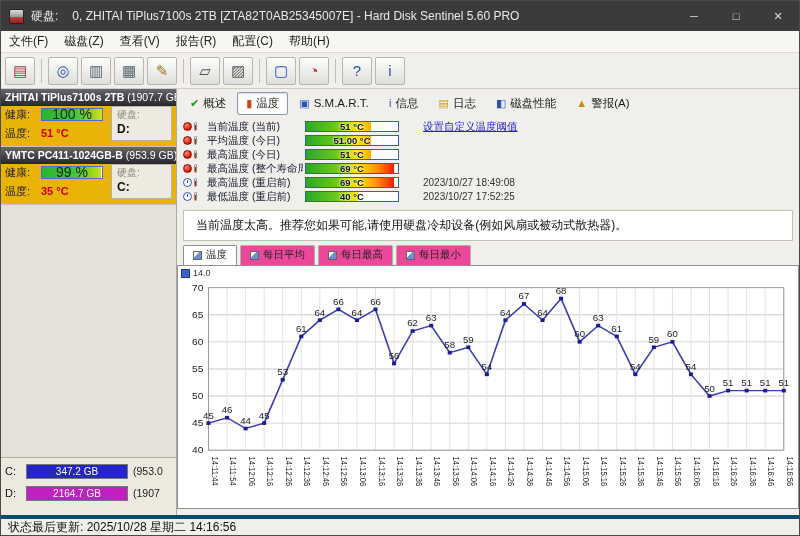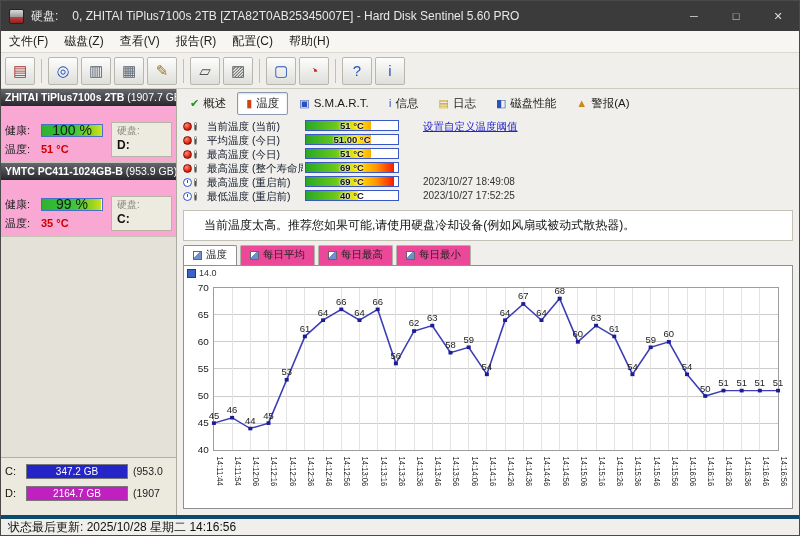--- a/index.html
+++ b/index.html
@@ -26,21 +26,21 @@
     background:linear-gradient(180deg,#fdfdfd,#dededa); border:1px solid #b9b6ac; border-radius:2px; }
   .tbtn .glyph { font-size:15px; line-height:1; }
   .tsep { width:1px; height:24px; background:#c2bfb5; margin:0 3px; }
 
   .body-row { flex:1 1 auto; display:flex; min-height:0; }
 
   
   .sidebar { width:176px; flex:0 0 176px; background:#e7e5dc; border-right:1px solid #aeaba0; display:flex; flex-direction:column; font-size:11px; min-height:0; }
   .disk-header { height:17px; line-height:16px; background:linear-gradient(180deg,#67676f,#26262b); color:#fff; font-size:10.5px; font-weight:bold; padding:0 4px; white-space:nowrap; overflow:hidden; flex:0 0 auto; }
   .disk-header .suffix { font-weight:normal; }
-  .disk-info { background:#f9a8d4; border-bottom:1px solid #c7c4b6; padding:16px 4px 5px; display:grid; grid-template-columns:36px 62px 1fr; grid-auto-rows:16px; row-gap:3px; align-items:center; flex:0 0 auto; }
+  .disk-info { background:#eab308; border-bottom:1px solid #c7c4b6; padding:0 4px 5px; display:grid; grid-template-columns:36px 62px 1fr; grid-auto-rows:16px; row-gap:3px; align-items:center; flex:0 0 auto; }
   .lab { color:#222; }
   .healthbar { position:relative; height:13px; border:1px solid #4a6fd0; background:linear-gradient(90deg,#2db32d 0%,#3ec63e 55%,#9ed41c 85%,#cfe22a 100%); overflow:hidden; }
   .healthbar .mask { position:absolute; top:0; right:0; bottom:0; background:#fff; }
   .healthbar .val { position:absolute; inset:0; display:flex; align-items:center; justify-content:center; font-size:14px; color:#102010; }
   .temp-val { color:#cc0000; font-weight:bold; font-size:11px; }
   .drive-box { grid-row:span 2; margin-left:8px; align-self:stretch; border:1px solid #b7b4a6; background:#edebdf; padding:1px 5px; }
   .drive-box .dlab { color:#8a887c; font-size:10px; }
   .drive-box .dletter { font-size:12px; font-weight:bold; color:#111; }
   .sidebar-filler { flex:1 1 auto; background:#e3e1d8; }
   .partitions { border-top:1px solid #b3b0a5; background:#eceade; padding:5px 4px 14px; display:flex; flex-direction:column; gap:6px; flex:0 0 auto; }
@@ -51,46 +51,46 @@
 
   
   .main { flex:1 1 auto; display:flex; flex-direction:column; background:#f0efeb; min-width:0; min-height:0; }
   .maintabs { height:26px; display:flex; align-items:center; gap:2px; padding:2px 4px 0; flex:0 0 auto; }
   .mtab { display:flex; align-items:center; gap:4px; padding:3px 8px; font-size:11.5px; color:#1a1a1a; border:1px solid transparent; border-radius:2px; }
   .mtab .mt-icon { font-size:11px; line-height:1; }
   .mtab.active { background:#ffffff; border:1px solid #8a9ab0; box-shadow:inset 0 1px 2px rgba(0,0,0,.15); }
 
   
   .temp-section { padding:5px 6px 2px; display:flex; flex-direction:column; gap:1px; flex:0 0 auto; }
-  .temp-row { height:13px; display:flex; }
+  .temp-row { height:13px; display:flex; align-items:center; }
   .t-icons { width:24px; display:flex; gap:2px; align-items:center; }
   .ic-alarm { width:9px; height:9px; border-radius:50%; background:radial-gradient(circle at 35% 30%,#ff8a7a,#d41800 70%); border:1px solid #8a0c00; }
   .ic-clock { width:9px; height:9px; border-radius:50%; background:#fff; border:1.5px solid #2a52c8; position:relative; }
   .ic-clock:after { content:""; position:absolute; left:3px; top:1px; width:1px; height:3px; background:#2a52c8; }
   .ic-thermo { width:3px; height:9px; border-radius:2px; background:linear-gradient(180deg,#f0f0f0 0%,#f0f0f0 30%,#e02000 30%); border:1px solid #888; }
   .t-label { width:96px; font-size:10.5px; color:#101828; white-space:nowrap; overflow:hidden; }
   .t-bar { position:relative; width:94px; height:11px; border:1px solid #3a57c8; margin-left:2px;
     background:linear-gradient(90deg,#28a828 0%,#6cc818 32%,#ffe800 55%,#ff9800 76%,#ff3000 92%,#db0000 100%); overflow:hidden; }
   .t-bar .mask { position:absolute; top:0; right:0; bottom:0; background:#fff; }
   .t-bar .val { position:absolute; inset:0; display:flex; align-items:center; justify-content:center; font-size:9.5px; font-weight:bold; color:#101010; text-shadow:0 0 2px #fff,0 0 2px #fff; }
   .t-extra { margin-left:24px; font-size:10.5px; }
   .t-link { color:#2323cc; text-decoration:underline; }
   .t-time { color:#333; font-size:10px; }
 
   
-  .advice { margin:5px 6px 4px; background:#fff; border:1px solid #c3c0b6; padding:6px 20px; font-size:12px; color:#111; flex:0 0 auto; white-space:nowrap; overflow:hidden; }
+  .advice { margin:5px 6px 4px; background:#fff; border:1px solid #c3c0b6; padding:6px 12px; font-size:12px; color:#111; flex:0 0 auto; white-space:nowrap; overflow:hidden; }
 
   
   .graph-tabs { display:flex; align-items:flex-end; gap:3px; padding:1px 6px 0; height:20px; flex:0 0 auto; }
   .gtab { display:flex; align-items:center; gap:4px; font-size:10.5px; color:#222; padding:2px 9px 3px; border:1px solid #b5b2a8; border-bottom:none; background:#ec4899; border-radius:2px 2px 0 0; }
   .gtab.active { background:#fff; border-color:#8f8f8f; }
   .mini-chart-icon { width:9px; height:9px; border:1px solid #666; background:linear-gradient(135deg,#fff 40%,#6f8fd0 40%); }
 
   
-  .chart-panel { flex:1 1 auto; margin:0 6px 6px; background:#fff; border:1px solid #909090; position:relative; min-height:0; }
+  .chart-panel { flex:1 1 auto; margin:0 0 6px; background:#fff; border:1px solid #909090; position:relative; min-height:0; }
   .chart-panel svg { width:100%; height:100%; display:block; }
   svg text { font-family:"Liberation Sans",sans-serif; }
   .graph-scale { position:absolute; top:2px; left:3px; display:flex; align-items:center; gap:3px; font-size:9px; color:#333; }
   .scale-icon { width:9px; height:9px; background:#3a62c8; border:1px solid #20folder; border:1px solid #203a80; }
 
   
   .statusbar { height:20px; flex:0 0 auto; border-top:4px solid #0c4a6e; background:#f0efeb; display:flex; align-items:center; padding:0 7px; font-size:12px; color:#111; }
 </style>
 </head>
 <body>

